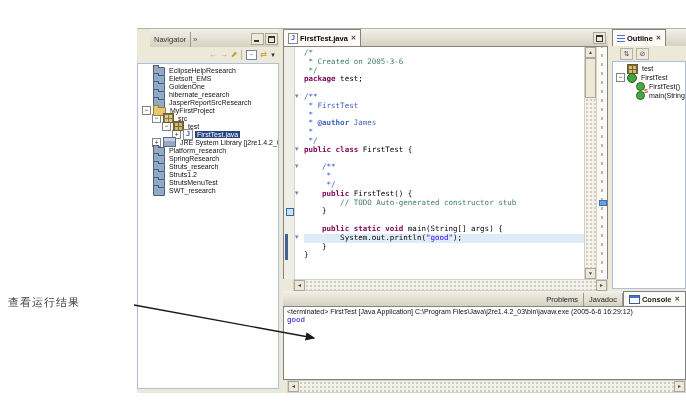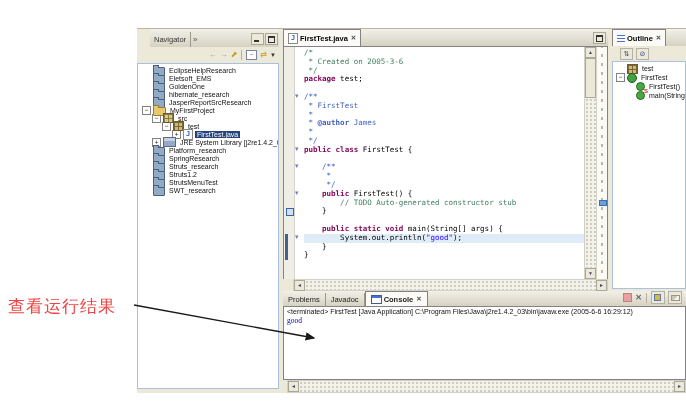--- a/index.html
+++ b/index.html
@@ -1,20 +1,20 @@
 <!DOCTYPE html>
 <html><head>
 <meta charset="utf-8">
 <style>
   html,body{margin:0;padding:0;}
   body{width:686px;height:401px;background:#fff;font-family:"Liberation Sans",sans-serif;overflow:hidden;}
   .stage{position:relative;width:686px;height:401px;background:#fff;}
 
   
-  .annotation{position:absolute;left:8px;top:295px;font-family:Liberation Sans, sans-serif;font-size:17px;color:#ef4444;letter-spacing:1px;}
+  .annotation{position:absolute;left:8px;top:295px;font-family:Liberation Sans, sans-serif;font-size:11px;color:#404040;letter-spacing:1px;}
   .arrow-svg{position:absolute;left:0;top:0;width:686px;height:401px;pointer-events:none;z-index:40;}
   .watermark{position:absolute;left:600px;top:373px;font-size:17px;color:#a3a7aa;letter-spacing:.5px;}
 
   
   .window{position:absolute;left:137px;top:28px;width:549px;height:364px;background:#ece9d8;border-top:1px solid #b8b5a8;}
 
   
   .tabbar{position:absolute;display:flex;align-items:flex-end;background:linear-gradient(#f2f0e8,#d6d2c2);border-bottom:1px solid #848284;}
   .tab{display:flex;align-items:center;gap:2px;height:15px;padding:0 4px;font-size:7.5px;color:#333;border-right:1px solid #9d9a8d;white-space:nowrap;}
   .tab.active{background:#fbfaf6;font-weight:bold;color:#000;border:1px solid #848284;border-bottom:none;height:16px;}
@@ -92,34 +92,34 @@
   
   .outline-view{position:absolute;left:475px;top:0;width:74px;height:262px;}
   .out-tabbar{left:0;top:0;right:0;height:17px;}
   .out-toolbar{position:absolute;left:0;top:17px;right:0;height:15px;background:#ece9d8;display:flex;align-items:center;gap:3px;padding-left:8px;}
   .out-tb-ic{width:11px;height:10px;border:1px solid #b5b2a5;background:#ece9d8;font-size:7px;line-height:9px;text-align:center;color:#46508a;}
   .out-tree{position:absolute;left:0;top:32px;right:0;bottom:2px;background:#fff;border:1px solid #a9c0de;overflow:hidden;padding-top:2px;}
   .out-tree .trow{height:9px;}
 
   
   .console-view{position:absolute;left:146px;top:262px;width:403px;height:102px;}
-  .con-tabbar{left:0;top:0;right:0;height:15px;display:flex;align-items:flex-end;}
+  .con-tabbar{left:0;top:0;right:0;height:15px;display:flex;align-items:flex-end;flex-direction:column;}
   .con-tabs{display:flex;align-items:flex-end;height:100%;}
   .ctab{display:flex;align-items:center;gap:2px;height:13px;padding:0 5px;font-size:7.5px;color:#222;border-right:1px solid #9d9a8d;white-space:nowrap;}
   .ctab.active{background:#fbfaf6;font-weight:bold;border:1px solid #848284;border-bottom:none;height:14px;}
   .ctab-label{font-size:7.5px;}
   .con-toolbar{display:flex;align-items:center;gap:3px;margin-left:auto;padding-right:4px;padding-bottom:2px;}
   .term-ic{width:7px;height:7px;background:#e8a0a0;border:1px solid #c08080;}
   .removex{font-size:8px;font-weight:bold;color:#666;line-height:8px;}
   .con-btn{width:12px;height:11px;border:1px solid #b5b2a5;background:#ece9d8;position:relative;}
   .con-btn.pin::before{content:"";position:absolute;left:2px;top:2px;width:5px;height:5px;background:#d8b840;border:1px solid #5a78b8;}
   .con-btn.clear::before{content:"";position:absolute;left:2px;top:3px;width:7px;height:4px;background:linear-gradient(135deg,#cac6ba 0 50%,#f2f0ea 50%);border:1px solid #9a968a;}
   .con-body{position:absolute;left:0;top:15px;right:0;bottom:13px;background:#fff;border:1px solid #848284;box-sizing:border-box;padding:1px 0 0 3px;overflow:hidden;}
   .con-status{font-size:7px;color:#111;white-space:nowrap;}
-  .con-output{font-size:7.5px;color:#0000C0;font-family:Liberation Serif, serif;margin-top:1px;}
+  .con-output{font-size:7.5px;color:#0000C0;font-family:Liberation Mono, monospace;margin-top:1px;}
   .con-hscroll{position:absolute;left:4px;right:0;bottom:0;height:13px;display:flex;background:#f2f1ea;border:1px solid #d4d0c8;box-sizing:border-box;}
 </style>
 </head>
 <body>
 
 <div class="stage">
 
   <div class="annotation">查看运行结果</div>
 
   <svg class="arrow-svg">

